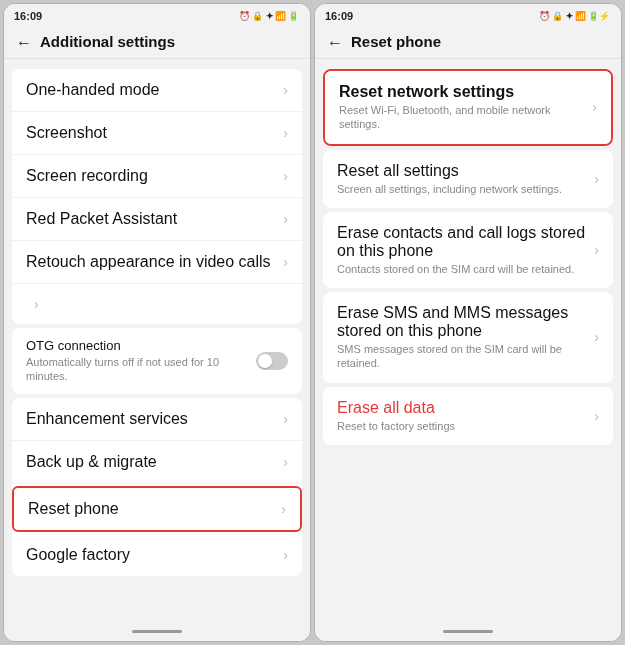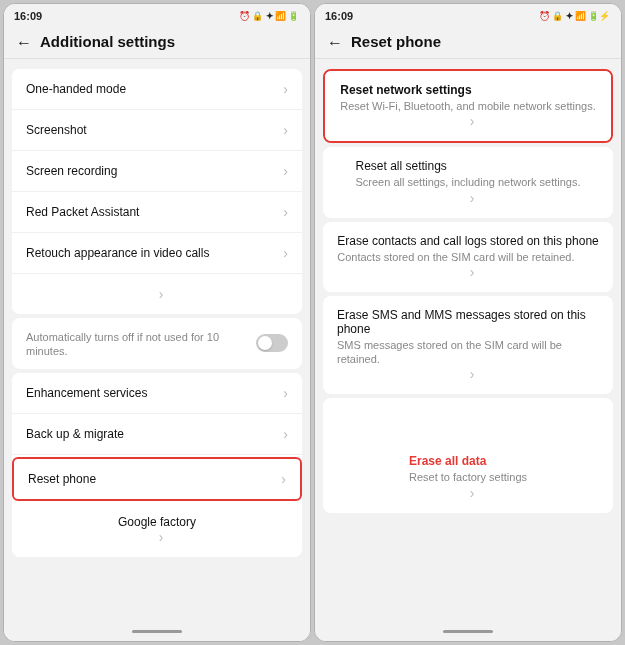--- a/index.html
+++ b/index.html
@@ -66,23 +66,23 @@
     }
     .menu-item {
       display: flex;
       align-items: center;
       justify-content: space-between;
       padding: 12px 14px;
       border-bottom: 1px solid #f0f0f0;
       cursor: pointer;
       background: #fff;
     }
-    .menu-item:last-child { border-bottom: none; flex-direction: column; }
+    .menu-item:last-child { border-bottom: none; }
     .menu-item-left { display: flex; flex-direction: column; gap: 2px; flex: 1; }
-    .menu-item-title { font-size: 12px; color: #111; font-weight: 500; }
+    .menu-item-title { font-size: 16px; color: #111; font-weight: 500; }
     .menu-item-subtitle { font-size: 11px; color: #888; line-height: 1.3; }
     .menu-item-chevron { color: #bbb; font-size: 14px; margin-left: 8px; }
     .otg-section {
       background: #fff;
       margin: 4px 8px;
       border-radius: 8px;
       padding: 10px 14px;
     }
     .otg-row {
       display: flex;
@@ -116,21 +116,21 @@
       align-items: center;
       justify-content: center;
       background: #f2f2f2;
     }
     .home-indicator {
       width: 50px;
       height: 3px;
       background: #999;
       border-radius: 2px;
     }
-    .erase-all { color: #e53935 !important; font-weight: bold; margin-top: 44px; }
+    .erase-all { color: #e53935 !important; font-weight: normal; }
   </style>
 </head>
 <body>
 
 <div class="phone-panel">
   <div class="status-bar">
     <span class="time">16:09</span>
     <div class="status-icons">
       <span>⏰</span>
       <span>🔒</span>
@@ -178,20 +178,21 @@
         <span class="menu-item-chevron">›</span>
       </div>
       <div class="menu-item">
         <span class="menu-item-chevron">›</span>
       </div>
     </div>
 
     <div class="otg-section">
       <div class="otg-row">
         <div>
+          <div class="otg-title">OTG connection</div>
           <div class="otg-subtitle">Automatically turns off if not used for 10 minutes.</div>
         </div>
         <div class="toggle"></div>
       </div>
     </div>
 
     <div class="section">
       <div class="menu-item">
         <div class="menu-item-left">
           <span class="menu-item-title">Enhancement services</span>

